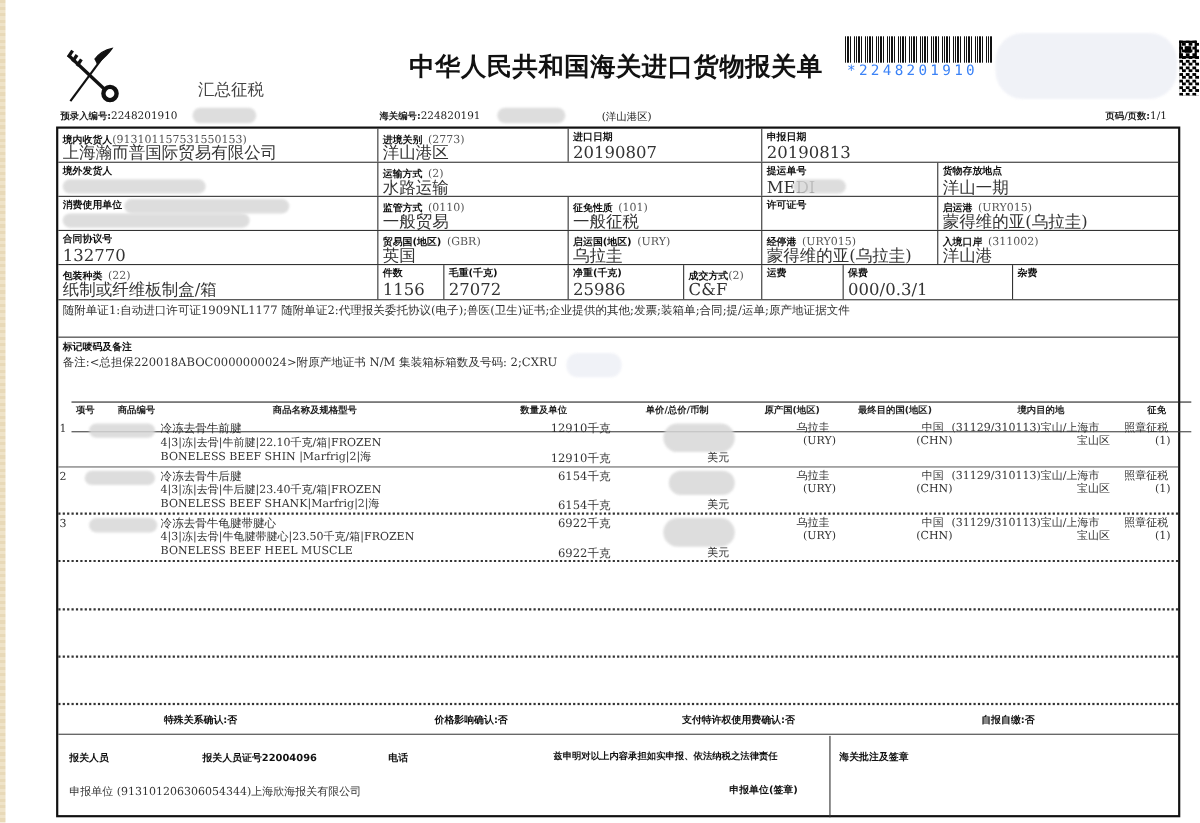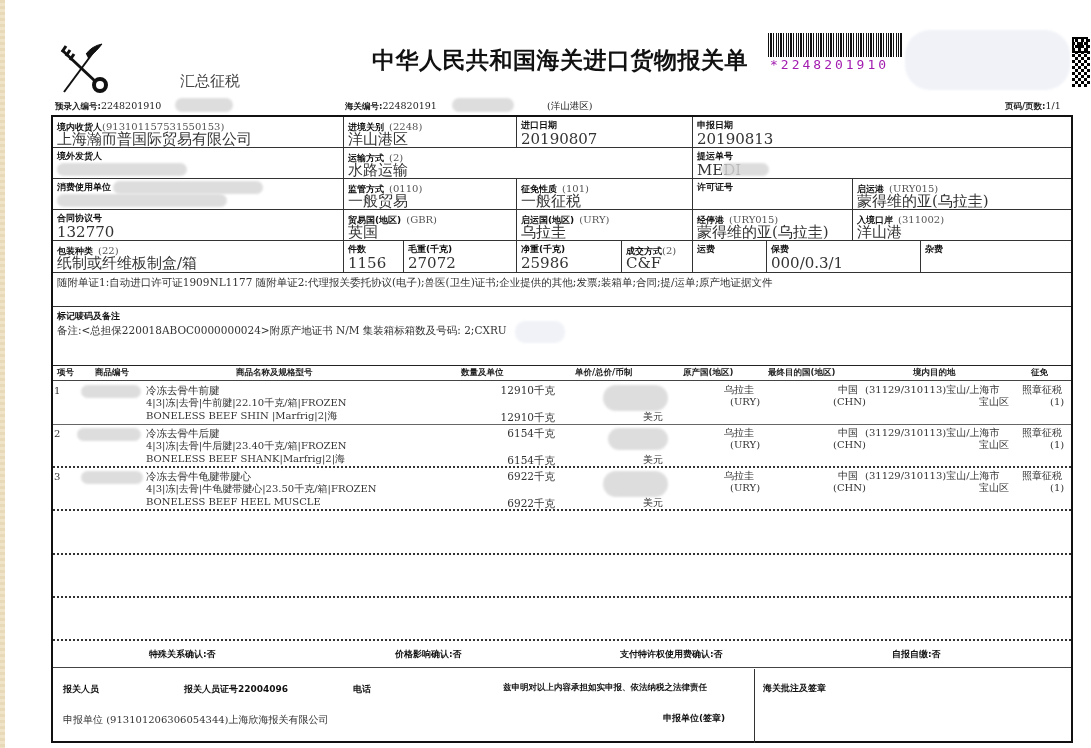--- a/index.html
+++ b/index.html
@@ -17,21 +17,21 @@
   .lbl { font-family: "DejaVu Sans", "Liberation Sans", sans-serif; font-weight: bold; font-size: 9px; color: #111; }
   .val { font-size: 15px; color: #333; }
   .code { font-size: 10px; color: #555; font-weight: normal; }
 
   
   .emblem { position: absolute; left: 56px; top: 38px; width: 56px; height: 56px; }
   .subtitle { position: absolute; left: 180px; top: 72px; font-size: 15px; color: #444; }
   .main-title { position: absolute; left: 372px; top: 45px; font-family: "DejaVu Sans", "Liberation Sans", sans-serif; font-weight: bold; font-size: 23px; color: #111; letter-spacing: 0.5px; }
   .barcode { position: absolute; left: 768px; top: 33px; width: 134px; height: 24px;
     background: repeating-linear-gradient(90deg, #111 0 1px, #fff 1px 2px, #111 2px 4px, #fff 4px 5px, #111 5px 6px, #fff 6px 8px, #111 8px 9px, #fff 9px 10px); }
-  .barcode-text { position: absolute; left: 770px; top: 57px; font-family: "DejaVu Sans Mono", "Liberation Mono", monospace; font-size: 13px; letter-spacing: 3px; color: #a21caf; }
+  .barcode-text { position: absolute; left: 770px; top: 57px; font-family: "DejaVu Sans Mono", "Liberation Mono", monospace; font-size: 13px; letter-spacing: 3px; color: #3b82f6; }
   .redact { position: absolute; background: #d8d8d8; border-radius: 10px; filter: blur(1px); opacity: .85; }
   .redact.light { background: #eef0f6; }
   .qr { position: absolute; left: 1072px; top: 37px; width: 18px; height: 50px;
     background:
       linear-gradient(#000,#000) 0 0/16px 2px no-repeat,
       linear-gradient(#000,#000) 0 14px/16px 2px no-repeat,
       linear-gradient(#000,#000) 0 0/2px 16px no-repeat,
       linear-gradient(#000,#000) 14px 0/2px 16px no-repeat,
       linear-gradient(#000,#000) 5px 5px/6px 6px no-repeat,
       repeating-conic-gradient(#000 0 25%, #fff 0 50%) 0 20px/6px 6px; }
@@ -41,21 +41,21 @@
 
   
   .form { position: absolute; left: 51px; top: 115px; width: 1022px; height: 628px; border: 2px solid #111; }
   .row { position: absolute; left: 0; width: 1018px; border-bottom: 1px solid #333; }
   .cell { position: absolute; top: 0; height: 100%; border-left: 1px solid #333; padding: 1px 4px; overflow: hidden; white-space: nowrap; }
   .cell.first { border-left: none; }
   .cell .l1 { display: block; height: 14px; line-height: 14px; }
   .cell .l2 { display: block; line-height: 14px; }
 
   
-  .goods-head { position: absolute; left: 0; top: 248px; width: 1018px; height: 16px; border-top: 1.5px solid #222; border-bottom: 1.5px solid #444; }
+  .goods-head { position: absolute; left: 12px; top: 248px; width: 1018px; height: 28px; border-top: 1.5px solid #222; border-bottom: 1.5px solid #444; }
   .goods-head span { position: absolute; top: 1px; font-family: "DejaVu Sans", "Liberation Sans", sans-serif; font-weight: bold; font-size: 8.5px; }
   .item { position: absolute; left: 0; width: 1018px; height: 42px; font-size: 10px; color: #333; }
   .item.sep-solid { border-bottom: 1px solid #666; }
   .item.sep-dot { border-bottom: 2px dotted #333; }
   .item span { position: absolute; white-space: nowrap; line-height: 12px; }
   .blank-row { position: absolute; left: 0; width: 1018px; height: 43px; border-bottom: 2px dotted #333; }
 
   .confirm-row { position: absolute; left: 0; top: 523px; width: 1018px; height: 28px; border-bottom: 1.5px solid #444; font-size: 10px; }
   .confirm-row span { position: absolute; top: 8px; white-space: nowrap; }
   .sign-area { position: absolute; left: 0; top: 552px; width: 1018px; height: 74px; }
@@ -99,21 +99,21 @@
 </div>
 
 <div class="form">
 
   <div class="row" style="top:0;height:31px;">
     <div class="cell first" style="left:0;width:290px;">
       <span class="l1"><span class="lbl">境内收货人</span><span class="code">(913101157531550153)</span></span>
       <span class="l2 val">上海瀚而普国际贸易有限公司</span>
     </div>
     <div class="cell" style="left:290px;width:173px;">
-      <span class="l1"><span class="lbl">进境关别</span> <span class="code">(2248)</span></span>
+      <span class="l1"><span class="lbl">进境关别</span> <span class="code">(2773)</span></span>
       <span class="l2 val">洋山港区</span>
     </div>
     <div class="cell" style="left:463px;width:176px;">
       <span class="l1 lbl">进口日期</span>
       <span class="l2 val">20190807</span>
     </div>
     <div class="cell" style="left:639px;width:160px;">
       <span class="l1 lbl">申报日期</span>
       <span class="l2 val">20190813</span>
     </div>
@@ -125,20 +125,24 @@
       <div class="redact" style="left:4px;top:15px;width:130px;height:13px;"></div>
     </div>
     <div class="cell" style="left:290px;width:173px;">
       <span class="l1"><span class="lbl">运输方式</span> <span class="code">(2)</span></span>
       <span class="l2 val">水路运输</span>
     </div>
     <div class="cell" style="left:639px;width:160px;">
       <span class="l1 lbl">提运单号</span>
       <span class="l2 val">MEDI</span>
       <div class="redact" style="left:28px;top:15px;width:48px;height:13px;"></div>
+    </div>
+    <div class="cell" style="left:799px;width:219px;">
+      <span class="l1 lbl">货物存放地点</span>
+      <span class="l2 val">洋山一期</span>
     </div>
   </div>
 
   <div class="row" style="top:62px;height:31px;">
     <div class="cell first" style="left:0;width:290px;">
       <span class="l1 lbl">消费使用单位</span>
       <div class="redact" style="left:60px;top:2px;width:150px;height:13px;"></div>
       <div class="redact" style="left:4px;top:15px;width:170px;height:13px;"></div>
     </div>
     <div class="cell" style="left:290px;width:173px;">

